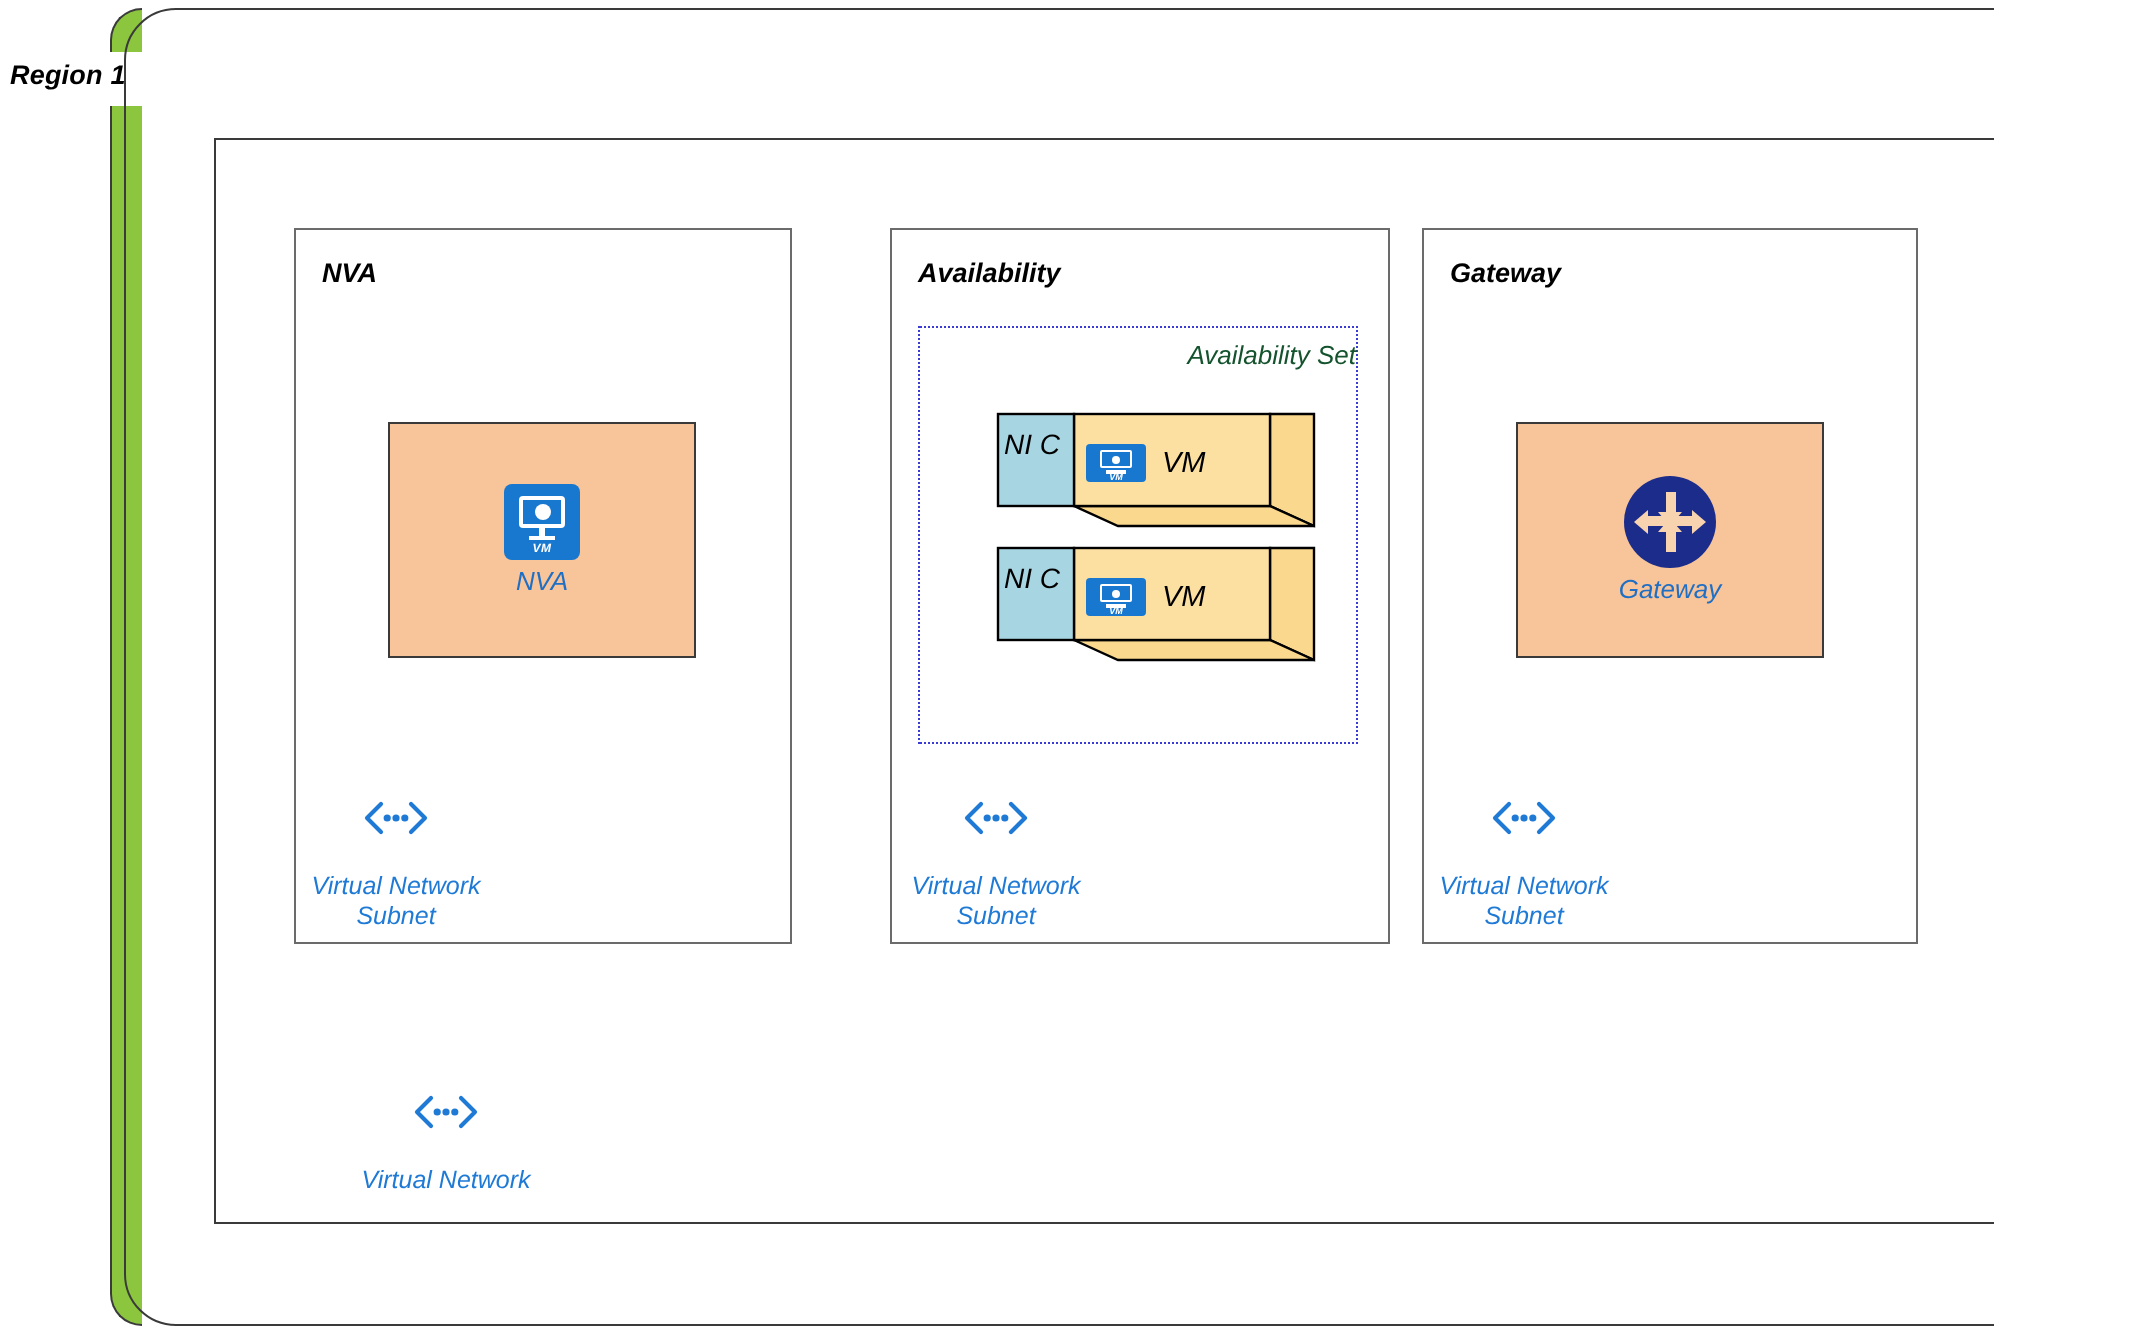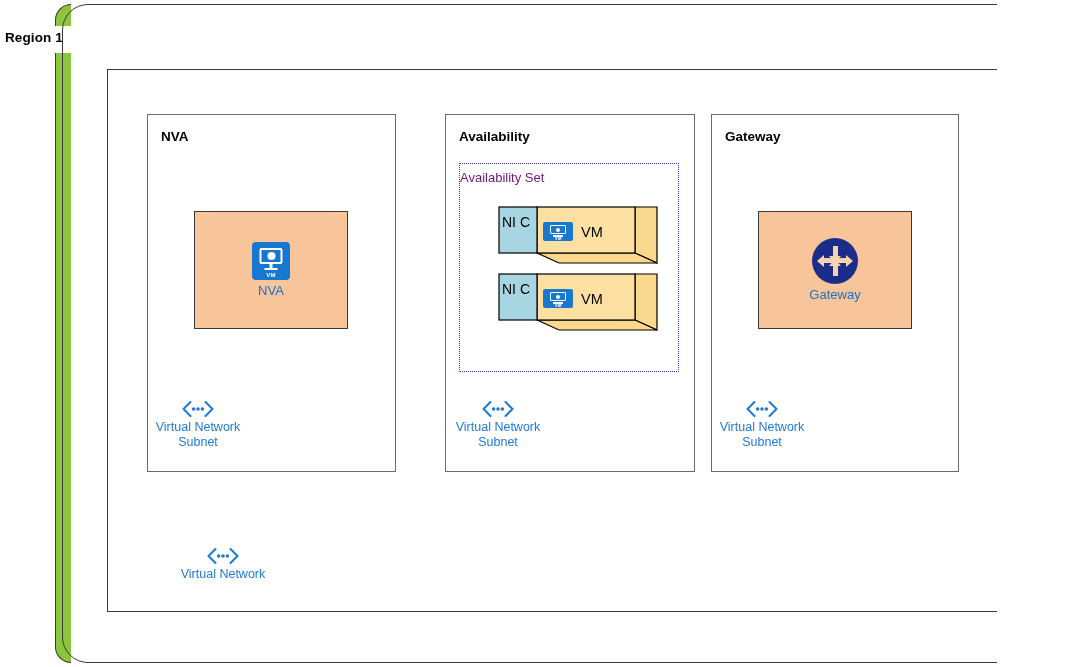--- a/index.html
+++ b/index.html
@@ -11,20 +11,21 @@
     font-family: "Liberation Sans", sans-serif;
     -webkit-font-smoothing: antialiased;
   }
 
   #canvas {
     position: relative;
     width: 997px;
     height: 667px;
     background: #ffffff;
     overflow: hidden;
+    font-style: italic;
   }
 
   
   .region-frame {
     position: absolute;
     left: 62px;
     top: 4px;
     width: 1008px;
     height: 659px;
     border: 1.5px solid #3a3a3a;
@@ -238,23 +239,23 @@
     height: 209px;
     border: 1.5px dotted #3b3bd6;
     box-sizing: border-box;
     background: #ffffff;
   }
   .avset-title {
     position: absolute;
     left: 0;
     right: 0;
     top: 6px;
-    text-align: left;
+    text-align: right;
     font-size: 13px;
-    color: #701a75;
+    color: #14532d;
   }
 
   
   .vm3d {
     position: absolute;
     width: 172px;
     height: 74px;
   }
   #vm3d-1 { left: 497px; top: 205px; }
   #vm3d-2 { left: 497px; top: 272px; }
@@ -332,21 +333,21 @@
 
   
   .vnet-group {
     position: absolute;
     display: flex;
     flex-direction: column;
     align-items: center;
     width: 160px;
   }
   .vnet-caption {
-    margin-top: 2px;
+    margin-top: 18px;
     font-size: 12.5px;
     color: #1f7ad6;
     text-align: center;
     line-height: 1.18;
     white-space: pre-line;
   }
   #vnetico-nva     { left: 118px; top: 400px; }
   #vnetico-app     { left: 418px; top: 400px; }
   #vnetico-gateway { left: 682px; top: 400px; }
   #vnetico-main    { left: 143px; top: 547px; }

